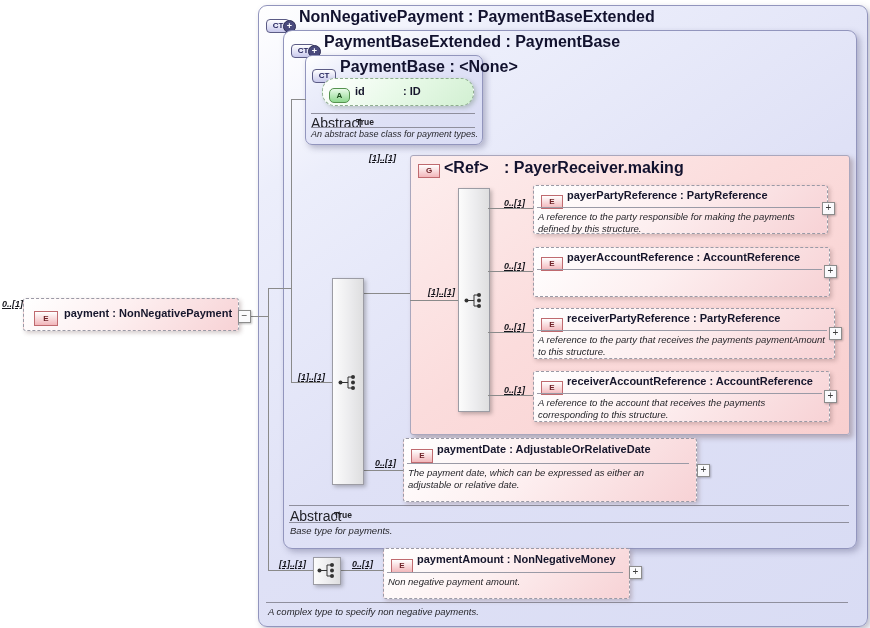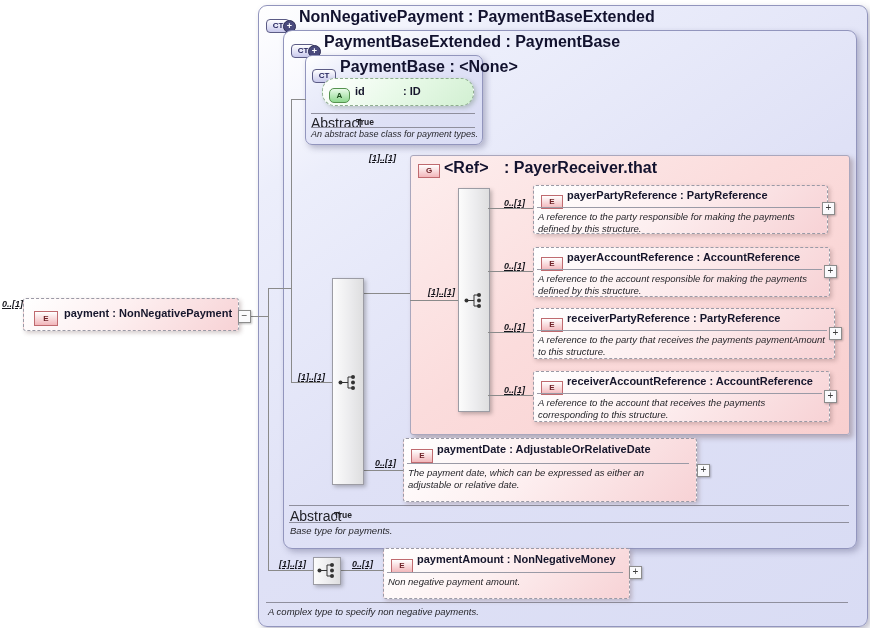--- a/index.html
+++ b/index.html
@@ -129,21 +129,21 @@
     <circle cx="16" cy="14" r="2" fill="#333"></circle>
   </svg>
   <div class="card" style="left:298px;top:372px;">[1]..[1]</div>
 
   <div class="card" style="left:369px;top:153px;">[1]..[1]</div>
   <div class="g-box" style="left:410px;top:155px;width:438px;height:278px;"></div>
   <div class="abs" style="left:418px;top:159px;">
     <span class="badge b-g">G</span>
   </div>
   <div class="hdr" style="left:444px;top:159px;">&lt;Ref&gt;</div>
-  <div class="hdr" style="left:504px;top:159px;">: PayerReceiver.that</div>
+  <div class="hdr" style="left:504px;top:159px;">: PayerReceiver.making</div>
 
   <div class="hline" style="left:410px;top:300px;width:48px;"></div>
   <div class="bar" style="left:458px;top:188px;width:30px;height:222px;"></div>
   <svg class="seqicon" style="left:463px;top:292px;" width="22" height="17" viewBox="0 0 22 17">
     <line x1="3" y1="8.5" x2="11" y2="8.5" stroke="#333" stroke-width="1"></line>
     <line x1="11" y1="3" x2="11" y2="14" stroke="#333" stroke-width="1"></line>
     <line x1="11" y1="3" x2="15" y2="3" stroke="#333" stroke-width="1"></line>
     <line x1="11" y1="14" x2="15" y2="14" stroke="#333" stroke-width="1"></line>
     <circle cx="3.5" cy="8.5" r="2" fill="#333"></circle>
     <circle cx="16" cy="3" r="2" fill="#333"></circle>
@@ -167,21 +167,20 @@
   <div class="desc" style="left:538px;top:211px;width:282px;">A reference to the party responsible for making the payments defined by this structure.</div>
   <div class="expander" style="left:822px;top:202px;">+</div>
 
   <div class="card" style="left:504px;top:261px;">0..[1]</div>
   <div class="e-box" style="left:533px;top:247px;width:295px;height:48px;"></div>
   <div class="abs" style="left:541px;top:252px;">
     <span class="badge b-e">E</span>
   </div>
   <div class="etitle" style="left:567px;top:251px;">payerAccountReference : AccountReference</div>
   <div class="sep" style="left:537px;top:269px;width:285px;background:#9a9aa6;"></div>
-  <div class="desc" style="left:538px;top:273px;width:284px;">A reference to the account responsible for making the payments defined by this structure.</div>
   <div class="expander" style="left:824px;top:265px;">+</div>
 
   <div class="card" style="left:504px;top:322px;">0..[1]</div>
   <div class="e-box" style="left:533px;top:308px;width:300px;height:49px;"></div>
   <div class="abs" style="left:541px;top:313px;">
     <span class="badge b-e">E</span>
   </div>
   <div class="etitle" style="left:567px;top:312px;">receiverPartyReference : PartyReference</div>
   <div class="sep" style="left:537px;top:330px;width:290px;background:#9a9aa6;"></div>
   <div class="desc" style="left:538px;top:334px;width:289px;">A reference to the party that receives the payments paymentAmount to this structure.</div>

